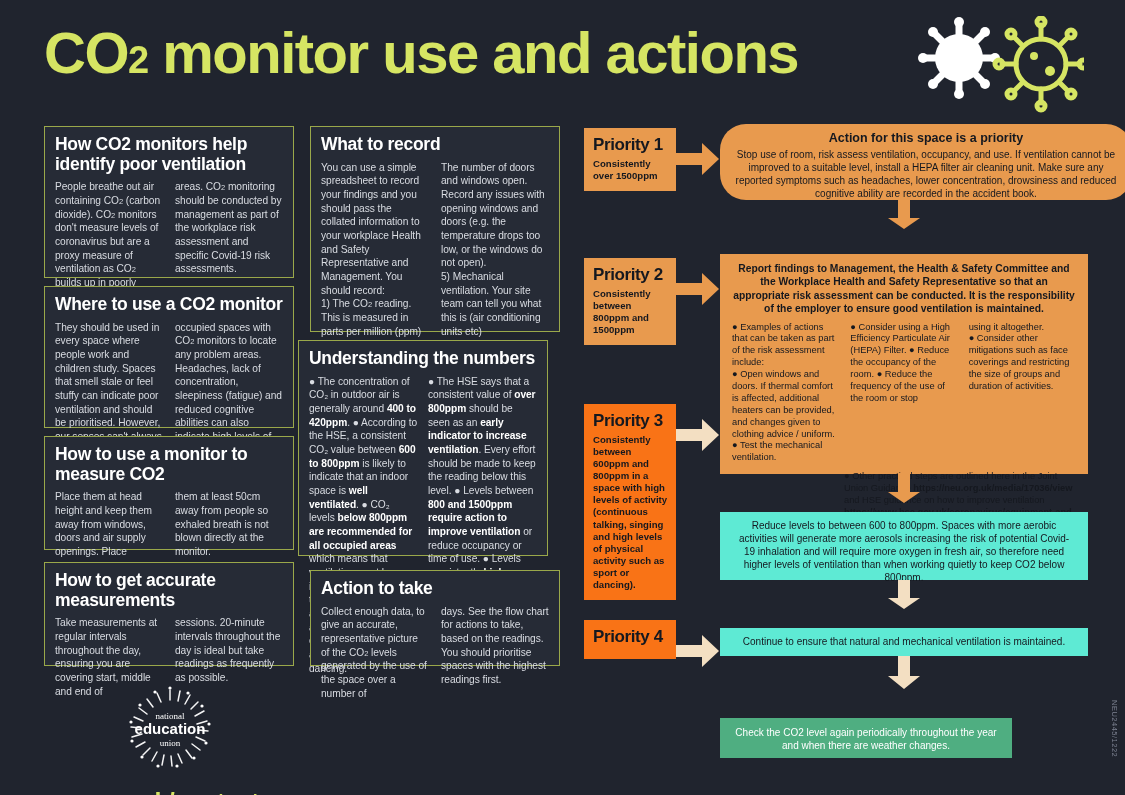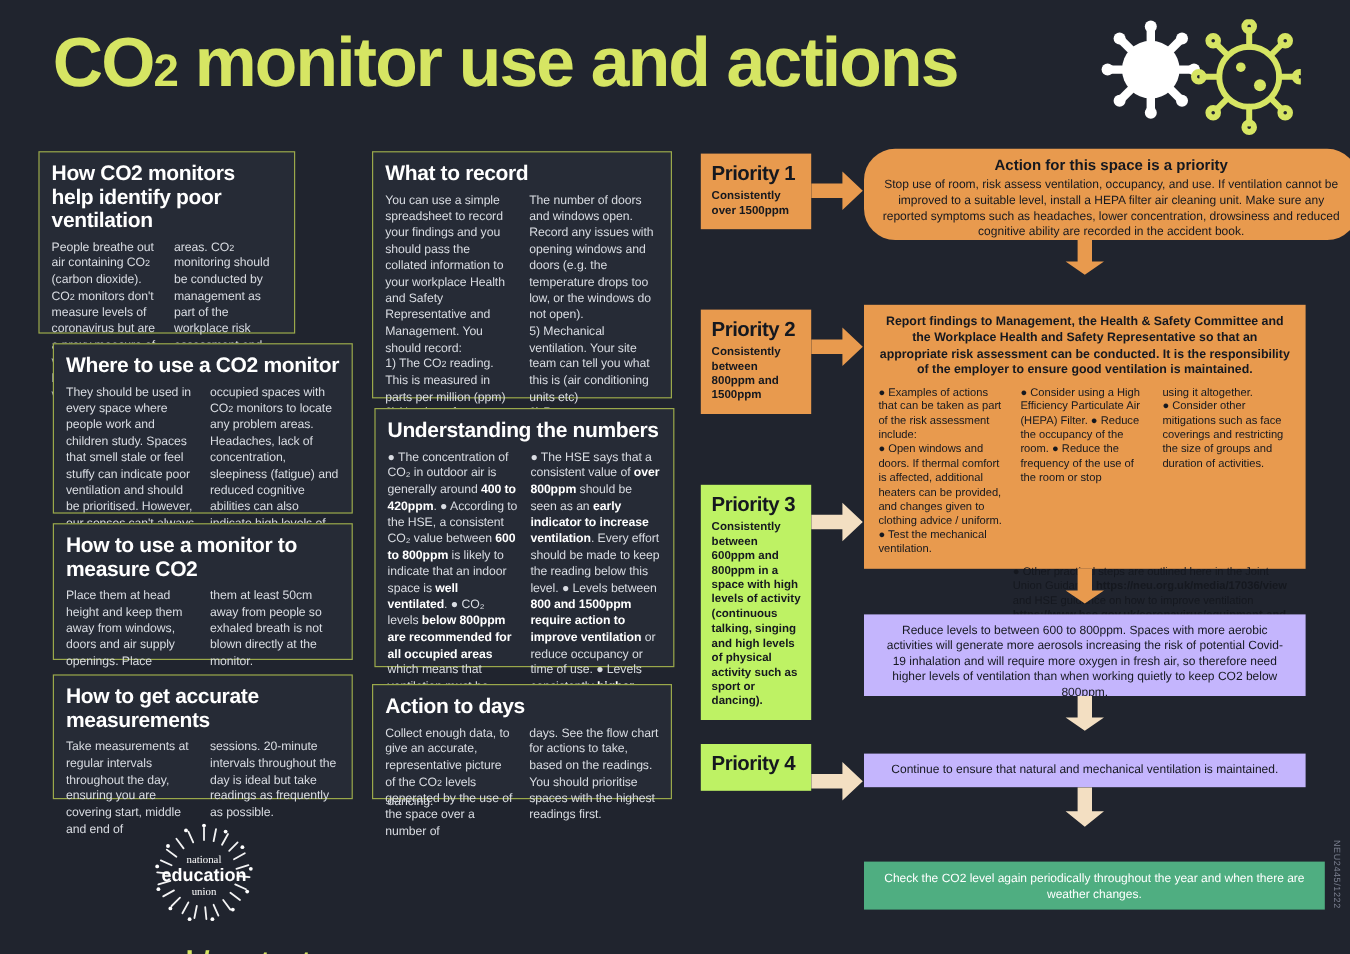--- a/index.html
+++ b/index.html
@@ -95,37 +95,37 @@
     margin-bottom: 3px;
     white-space: nowrap;
   }
   .prio .p-sub {
     font-size: 9.6px;
     font-weight: bold;
     color: #15181f;
     line-height: 1.26;
   }
   .prio.orange { background: #e89a4e; }
-  .prio.tan    { background: #bef264; }
+  .prio.tan    { background: #f97316; }
 
   .arrow-right {
     position: absolute;
     width: 44px; height: 34px;
   }
   .arrow-down {
     position: absolute;
     width: 34px; height: 30px;
   }
 
   .actbox {
     position: absolute;
     padding: 7px 14px 9px 14px;
   }
   .actbox.orange { background: #e89a4e; }
-  .actbox.tan    { background: #c4b5fd; }
+  .actbox.tan    { background: #5eead4; }
   .actbox.green  { background: #4fae81; }
   .act-h {
     font-size: 12.5px;
     font-weight: bold;
     color: #15181f;
     text-align: center;
     margin-bottom: 3px;
   }
   .act-p {
     font-size: 10px;
@@ -214,21 +214,21 @@
             <circle cx="167" cy="78" r="4"></circle>
           <circle cx="107" cy="78" r="4"></circle>
             <circle cx="167" cy="18" r="4"></circle>
           <circle cx="130" cy="40" r="4" fill="#d6e563" stroke="none"></circle>
           <circle cx="146" cy="55" r="5" fill="#d6e563" stroke="none"></circle>
         </g>
       </svg>
     </div>
   </div>
 
-  <div class="card" style="left:32px; top:126px; width:214px; height:152px;">
+  <div class="card" style="left:44px; top:126px; width:250px; height:152px;">
     <h2>How CO2 monitors help identify poor ventilation</h2>
     <div class="cols2">
       <div class="body-text">People breathe out air containing CO<sub>2</sub> (carbon dioxide).  CO<sub>2</sub> monitors don't measure levels of coronavirus but are a proxy measure of ventilation as CO<sub>2</sub> builds up in poorly ventilated</div>
       <div class="body-text">areas. CO<sub>2</sub> monitoring should be conducted by management as part of the workplace risk assessment and specific Covid-19 risk assessments.</div>
     </div>
   </div>
 
   <div class="card" style="left:44px; top:286px; width:250px; height:142px;">
     <h2>Where to use a CO2 monitor</h2>
     <div class="cols2">
@@ -261,34 +261,34 @@
 2) Number of occupants
 3) Type of activity (quiet working, singing etc)
 4) Natural ventilation.</div>
       <div class="body-text" style="white-space:pre-line;">The number of doors and windows open. Record any issues with opening windows and doors (e.g. the temperature drops too low, or the windows do not open).
 5) Mechanical ventilation. Your site team can tell you what this is (air conditioning units etc)
 6) Room temperature. This will help you find a balance between good ventilation and thermal comfort.
 7) External weather.</div>
     </div>
   </div>
 
-  <div class="card" style="left:312px; top:340px; width:250px; height:216px;">
+  <div class="card" style="left:298px; top:340px; width:250px; height:216px;">
     <h2>Understanding the numbers</h2>
     <div class="cols2" style="gap:10px;">
       <div>
         <div class="body-text">● The concentration of CO₂ in outdoor air is generally around <b>400 to 420ppm</b>. ● According to the HSE, a consistent CO₂ value between <b>600 to 800ppm</b> is likely to indicate that an indoor space is <b>well ventilated</b>. ● CO₂ levels <b>below 800ppm are recommended for all occupied areas</b> which means that ventilation must be increased for activities that generate more CO₂ and exhaled airborne aerosols that may contain Covid-19 such as singing, sport or dancing.</div>
       </div>
       <div>
         <div class="body-text">● The HSE says that a consistent value of <b>over 800ppm</b> should be seen as an <b>early indicator to increase ventilation</b>. Every effort should be made to keep the reading below this level. ● Levels between <b>800 and 1500ppm require action to improve ventilation</b> or reduce occupancy or time of use. ● Levels consistently <b>higher than 1500ppm indicates poor ventilation</b> and action should be taken as a <b>priority</b>.</div>
       </div>
     </div>
   </div>
 
   <div class="card" style="left:310px; top:570px; width:250px; height:96px;">
-    <h2>Action to days</h2>
+    <h2>Action to take</h2>
     <div class="cols2">
       <div class="body-text">Collect enough data, to give an accurate, representative picture of the CO<sub>2</sub> levels generated by the use of the space over a number of</div>
       <div class="body-text">days. See the flow chart for actions to take, based on the readings. You should prioritise spaces with the highest readings first.</div>
     </div>
   </div>
 
   <div class="flow">
 
     <div class="prio orange" style="left:4px; top:8px;">
       <div class="p-title">Priority 1</div>
@@ -363,21 +363,21 @@
     </div>
     <div class="actbox tan" style="left:140px; top:508px; width:368px; height:28px; padding-top:7px;">
       <div class="act-p">Continue to ensure that natural and mechanical ventilation is maintained.</div>
     </div>
     <div class="arrow-down" style="left:307px; top:536px;">
       <svg width="34" height="34" viewBox="0 0 34 34">
           <path d="M11 0 H23 V20 H33 L17 33 L1 20 H11 Z" fill="#f3dfc2"></path>
         </svg>
     </div>
 
-    <div class="actbox green" style="left:140px; top:598px; width:384px; height:40px; padding-top:8px;">
+    <div class="actbox green" style="left:140px; top:598px; width:292px; height:40px; padding-top:8px;">
       <div class="act-p white">Check the CO2 level again periodically throughout the year and when there are weather changes.</div>
     </div>
   </div>
 
   <div class="logo-block">
     <div class="neu-logo">
       <svg width="84" height="84" viewBox="0 0 84 84">
         <g stroke="#ffffff" stroke-width="1.5" stroke-linecap="round" opacity="0.95">
           <g id="rays">
             <line x1="42" y1="4" x2="42" y2="14"></line>

